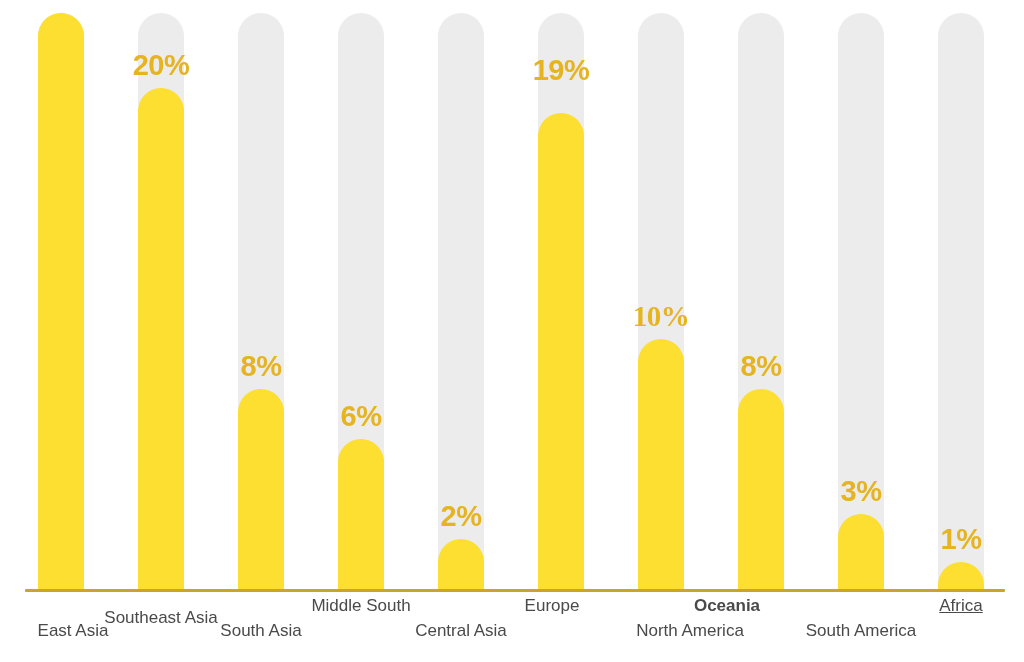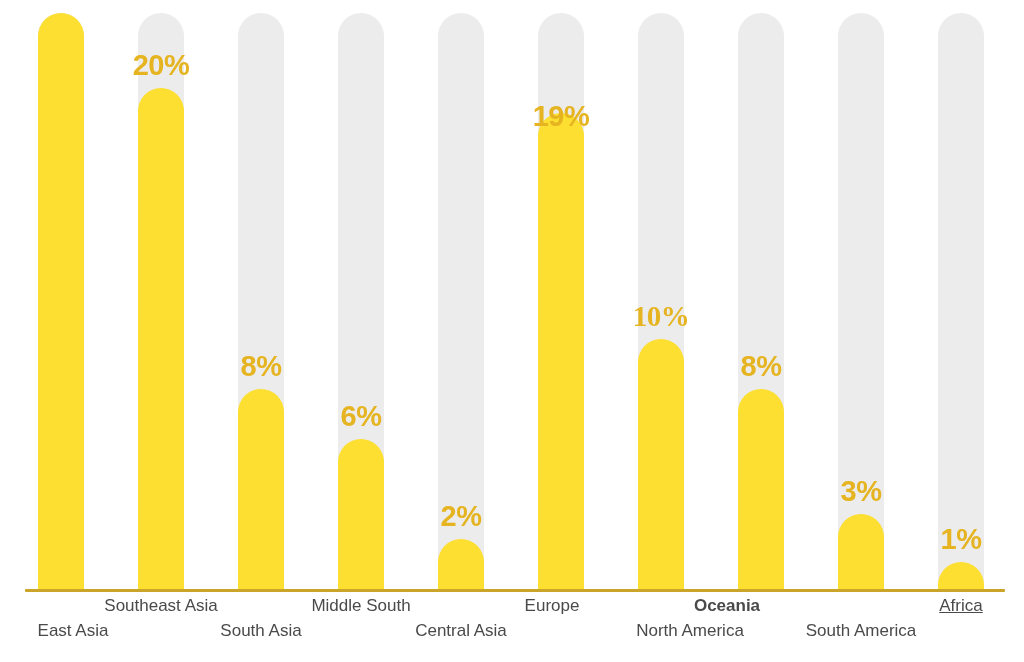--- a/index.html
+++ b/index.html
@@ -122,21 +122,21 @@
         <div class="bar-value" style="bottom: 158px;">6%</div>
       </div>
       <div class="bar-group" style="left: 438px;">
         <div class="bar-track"></div>
         <div class="bar-fill" style="height: 50px;"></div>
         <div class="bar-value" style="bottom: 58px;">2%</div>
       </div>
       <div class="bar-group" style="left: 538px;">
         <div class="bar-track"></div>
         <div class="bar-fill" style="height: 476px;"></div>
-        <div class="bar-value" style="bottom: 458px;">19%</div>
+        <div class="bar-value" style="bottom: 504px;">19%</div>
       </div>
       <div class="bar-group" style="left: 638px;">
         <div class="bar-track"></div>
         <div class="bar-fill" style="height: 250px;"></div>
         <div class="bar-value" style="bottom: 258px; font-family: Liberation Serif, serif;">10%</div>
       </div>
       <div class="bar-group" style="left: 738px;">
         <div class="bar-track"></div>
         <div class="bar-fill" style="height: 200px;"></div>
         <div class="bar-value" style="bottom: 208px;">8%</div>
@@ -151,21 +151,21 @@
         <div class="bar-fill" style="height: 27px;"></div>
         <div class="bar-value" style="bottom: 35px;">1%</div>
       </div>
     </div>
 
   <div class="axis-line"></div>
 
   <div class="labels-layer">
 
   <div class="category-label row-lower" style="left: 73px;">East Asia</div>
-      <div class="category-label row-upper" style="left: 161px;">Southeast Asia</div>
+      <div class="category-label row-upper" style="left: 161px; margin-top: 12px;">Southeast Asia</div>
       <div class="category-label row-lower" style="left: 261px;">South Asia</div>
       <div class="category-label row-upper" style="left: 361px;">Middle South</div>
       <div class="category-label row-lower" style="left: 461px;">Central Asia</div>
       <div class="category-label row-upper" style="left: 552px;">Europe</div>
       <div class="category-label row-lower" style="left: 690px;">North America</div>
       <div class="category-label row-upper" style="left: 727px; font-weight: bold;">Oceania</div>
       <div class="category-label row-lower" style="left: 861px;">South America</div>
       <div class="category-label row-upper" style="left: 961px; text-decoration: underline;">Africa</div>
     </div>
 

